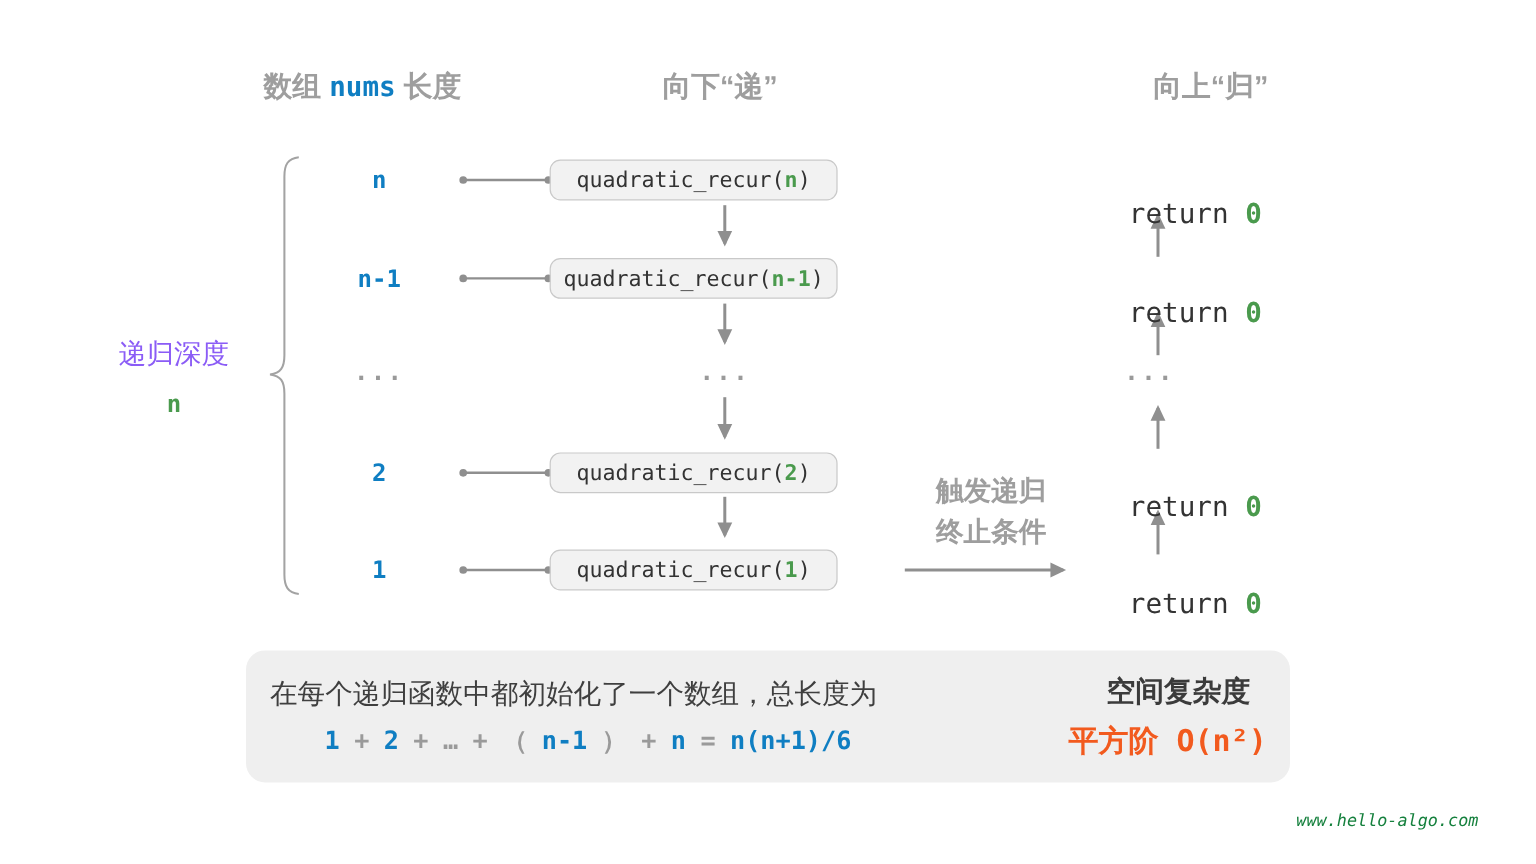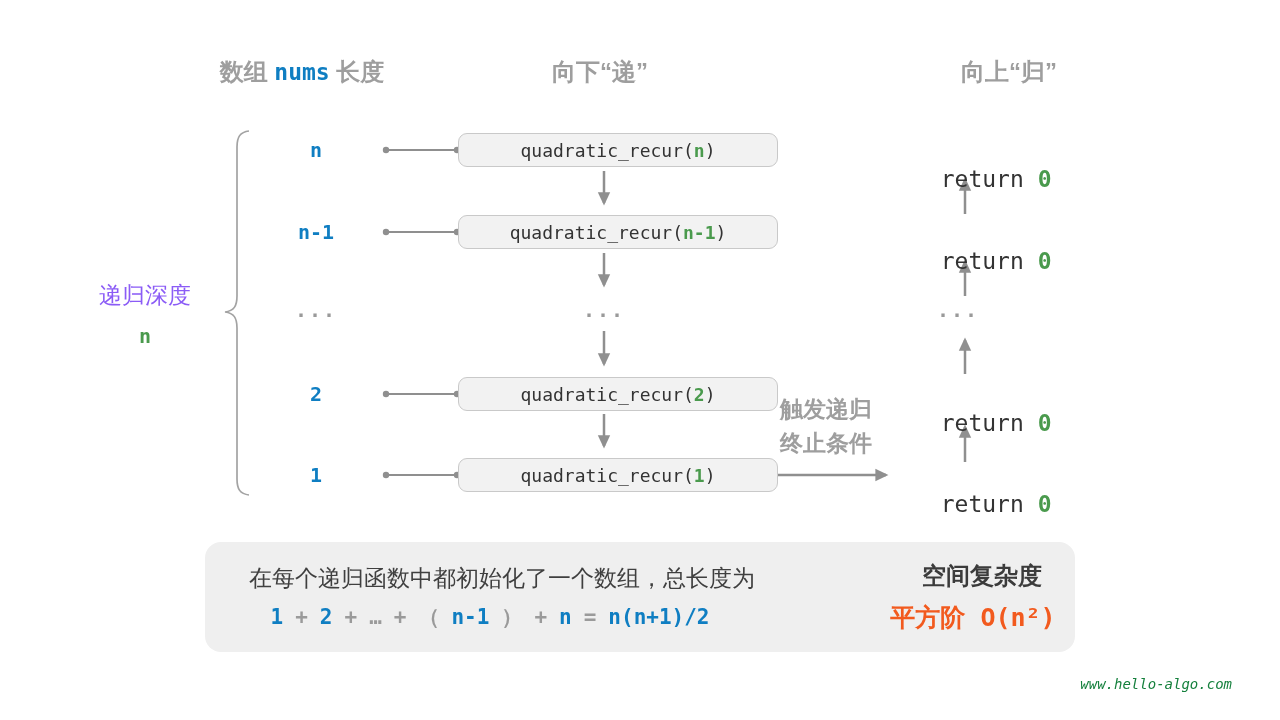--- a/index.html
+++ b/index.html
@@ -21,21 +21,21 @@
   .hdr { font-size: 24px; font-weight: 700; color: var(--gray-label, #9e9e9e); white-space: nowrap; }
   .hdr .code { font-family: "DejaVu Sans Mono", monospace; font-size: 23px; color: var(--blue, #0f7ec2); }
 
   .depth-lbl {
     font-family: "DejaVu Sans Mono", monospace;
     font-size: 20px; font-weight: 700; color: var(--blue, #0f7ec2); white-space: nowrap;
   }
   .ellipsis-txt { color: #9a9a9a; font-family: "DejaVu Sans Mono", monospace; font-size: 20px; font-weight: 700; letter-spacing: 2px; }
 
   .call-box {
-    width: 320px; height: 34px;
+    width: 240px; height: 34px;
     background: var(--box-fill, #f2f2f2);
     border: 1.5px solid var(--box-border, #c9c9c9);
     border-radius: 9px;
     display: flex; align-items: center; justify-content: center;
     font-family: "DejaVu Sans Mono", monospace;
     font-size: 18px; color: var(--code, #333333); white-space: pre;
   }
   .call-box .arg { color: var(--green, #4a9a4d); font-weight: 700; }
 
   .ret {
@@ -47,21 +47,21 @@
   .depth-title { font-size: 23px; color: #8b5cf6; font-weight: 500; white-space: nowrap; }
   .depth-n { font-family: "DejaVu Sans Mono", monospace; font-size: 20px; font-weight: 700; color: var(--green, #4a9a4d); }
 
   .note { font-size: 23px; font-weight: 700; color: var(--gray-label, #9e9e9e); white-space: nowrap; }
 
   .summary-box {
     left: 205px; top: 542px; width: 870px; height: 110px;
     background: var(--summary-bg, #efefef);
     border-radius: 16px;
   }
-  .summary-desc { font-size: 23px; color: #3f3f3f; white-space: nowrap; margin-left: 24px; }
+  .summary-desc { font-size: 23px; color: #3f3f3f; white-space: nowrap; }
   .formula { display: flex; align-items: baseline; white-space: nowrap; }
   .tok { font-family: "DejaVu Sans Mono", monospace; font-size: 21px; font-weight: 700; margin: 0 6px; }
   .tok-blue { color: var(--blue, #0f7ec2); }
   .tok-gray { color: #9a9a9a; }
   .result-title { font-size: 24px; font-weight: 700; color: #3b3b3b; white-space: nowrap; margin-left: 12px; }
   .result-value { font-size: 25px; font-weight: 700; color: var(--orange, #f25a1e); white-space: nowrap; font-family: "DejaVu Sans Mono", "Liberation Sans", sans-serif; }
 
   .watermark { font-family: "DejaVu Sans Mono", monospace; font-size: 14px; color: #15803d; white-space: nowrap; font-style: italic; }
 </style>
 </head>
@@ -166,18 +166,18 @@
     <span class="tok tok-blue">2</span>
     <span class="tok tok-gray">+</span>
     <span class="tok tok-gray">…</span>
     <span class="tok tok-gray">+</span>
     <span class="tok tok-gray">（</span>
     <span class="tok tok-blue">n-1</span>
     <span class="tok tok-gray">）</span>
     <span class="tok tok-gray">+</span>
     <span class="tok tok-blue">n</span>
     <span class="tok tok-gray">=</span>
-    <span class="tok tok-blue">n(n+1)/2</span>
+    <span class="tok tok-blue">n(n+1)/6</span>
   </div>
 <div class="abs cxy result-title" style="left:970px; top:576px;">空间复杂度</div>
 <div class="abs cxy result-value" style="left:973px; top:617px;">平方阶 O(n²)</div>
 
 <div class="abs watermark" style="right:48px; top:676px;">www.hello-algo.com</div>
 
 </body></html>

